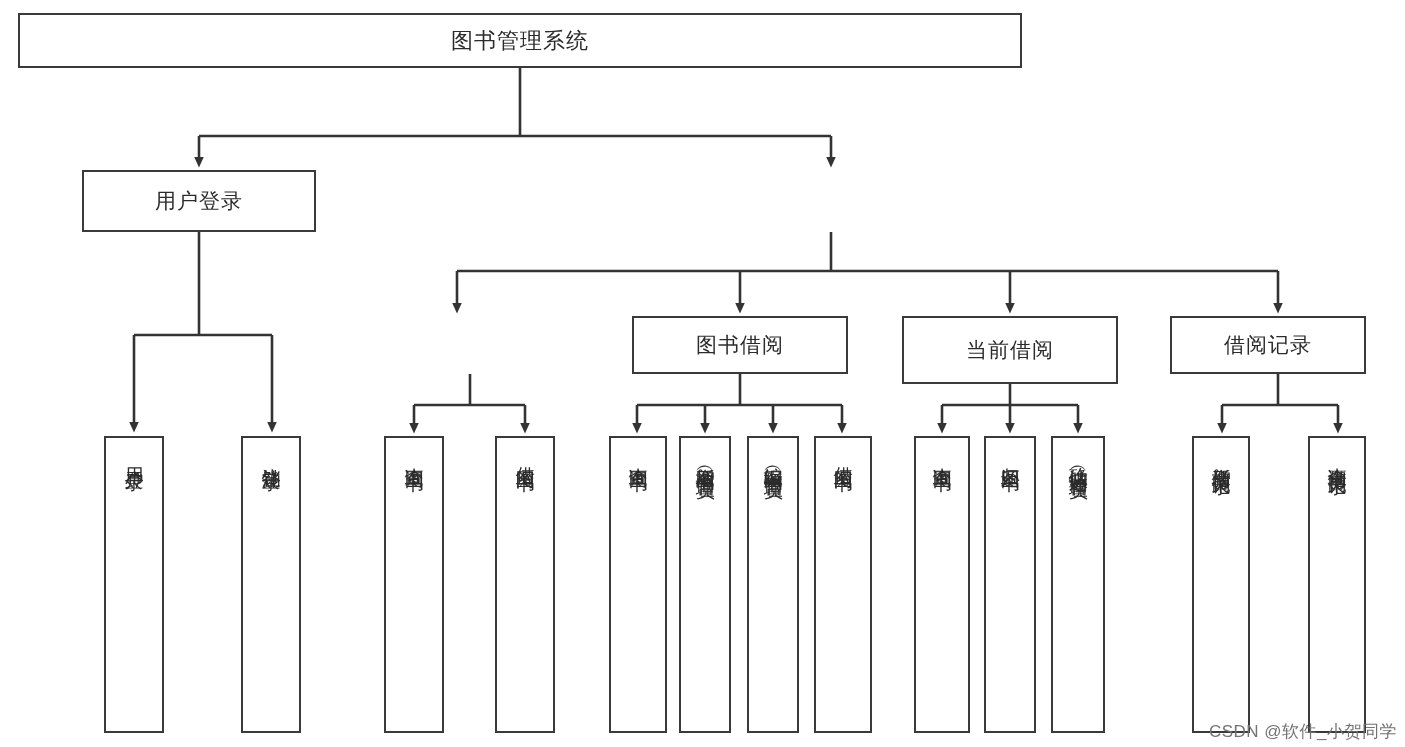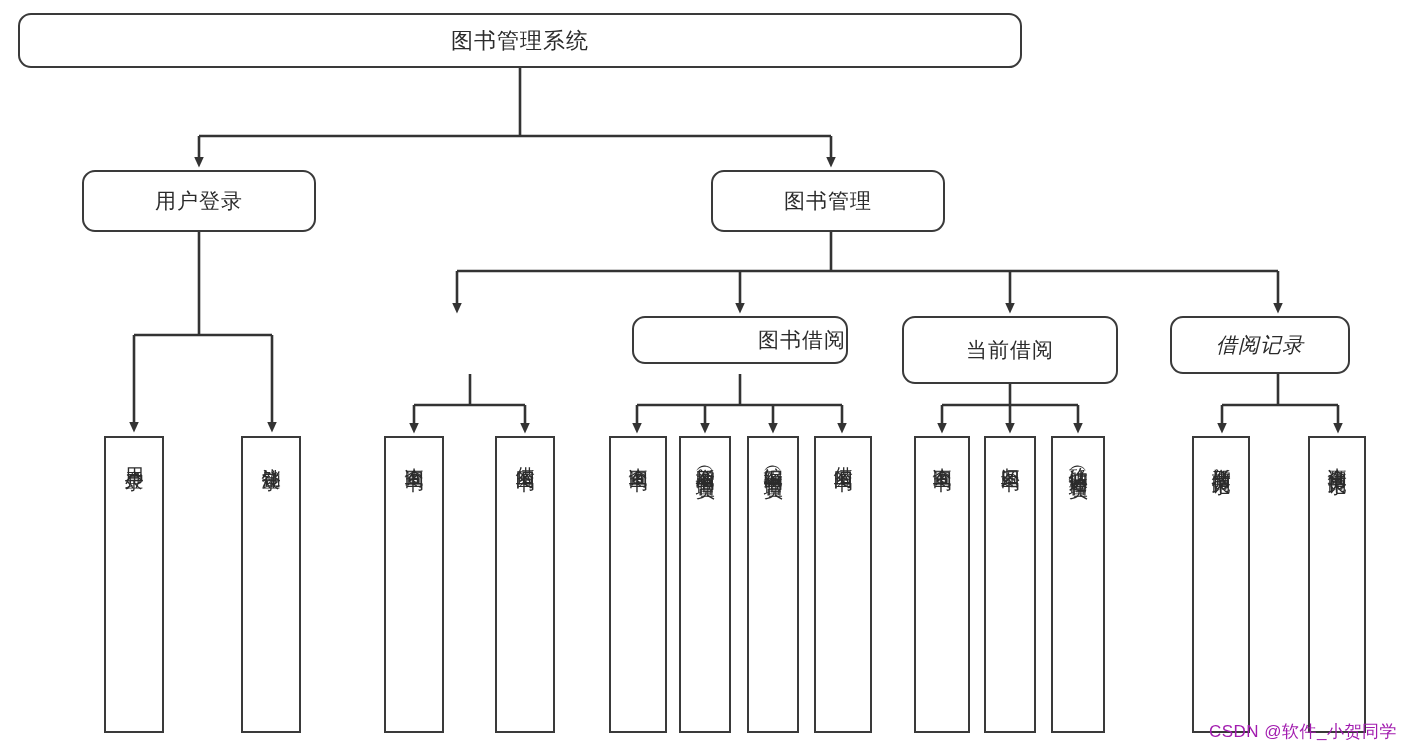--- a/index.html
+++ b/index.html
@@ -13,21 +13,20 @@
     border:2.5px solid #3a3a3a;
     background:#ffffff;
     display:flex;
     align-items:center;
     justify-content:center;
     color:#2b2b2b;
   }
   .node.h{ 
     font-size:21px;
     letter-spacing:1px;
-    border-radius:13px;
   }
   .node.root{font-size:22px;}
   .node.v{ 
     font-size:19px;
     align-items:flex-start;
     justify-content:center;
     padding-top:14px;
   }
   .vtext{
     writing-mode:vertical-rl;
@@ -35,21 +34,21 @@
     line-height:1.08;
     letter-spacing:2px;
     white-space:nowrap;
     display:block;
   }
   .watermark{
     position:absolute;
     right:8px;
     bottom:4px;
     font-size:17px;
-    color:#a21caf;
+    color:#737373;
     letter-spacing:0.5px;
     white-space:nowrap;
     user-select:none;
     text-align:center;
   }
 </style>
 </head>
 <body>
 
 <div id="canvas">
@@ -104,31 +103,28 @@
     </g>
   </svg>
 
   <div class="node h root" style="left:18px;top:13px;width:1004px;height:55px;">
     <span>图书管理系统</span>
   </div>
 
   <div class="node h" style="left:82px;top:170px;width:234px;height:62px;">
     <span>用户登录</span>
   </div>
-  <div class="node h" style="left:711px;top:170px;width:234px;height:62px;">
-    <span>图书管理</span>
-  </div>
 
-  <div class="node h" style="left:632px;top:316px;width:216px;height:48px;justify-content:flex-end;">
+  <div class="node h" style="left:632px;top:316px;width:216px;height:58px;">
     <span>图书借阅</span>
   </div>
   <div class="node h" style="left:902px;top:316px;width:216px;height:68px;">
     <span>当前借阅</span>
   </div>
-  <div class="node h" style="left:1170px;top:316px;width:180px;height:58px;font-style:italic;">
+  <div class="node h" style="left:1170px;top:316px;width:196px;height:58px;">
     <span>借阅记录</span>
   </div>
 
   <div class="node v" style="left:104px;top:436px;width:60px;height:297px;">
     <span class="vtext">用户登录</span>
   </div>
   <div class="node v" style="left:241px;top:436px;width:60px;height:297px;">
     <span class="vtext">注销登录</span>
   </div>
 

